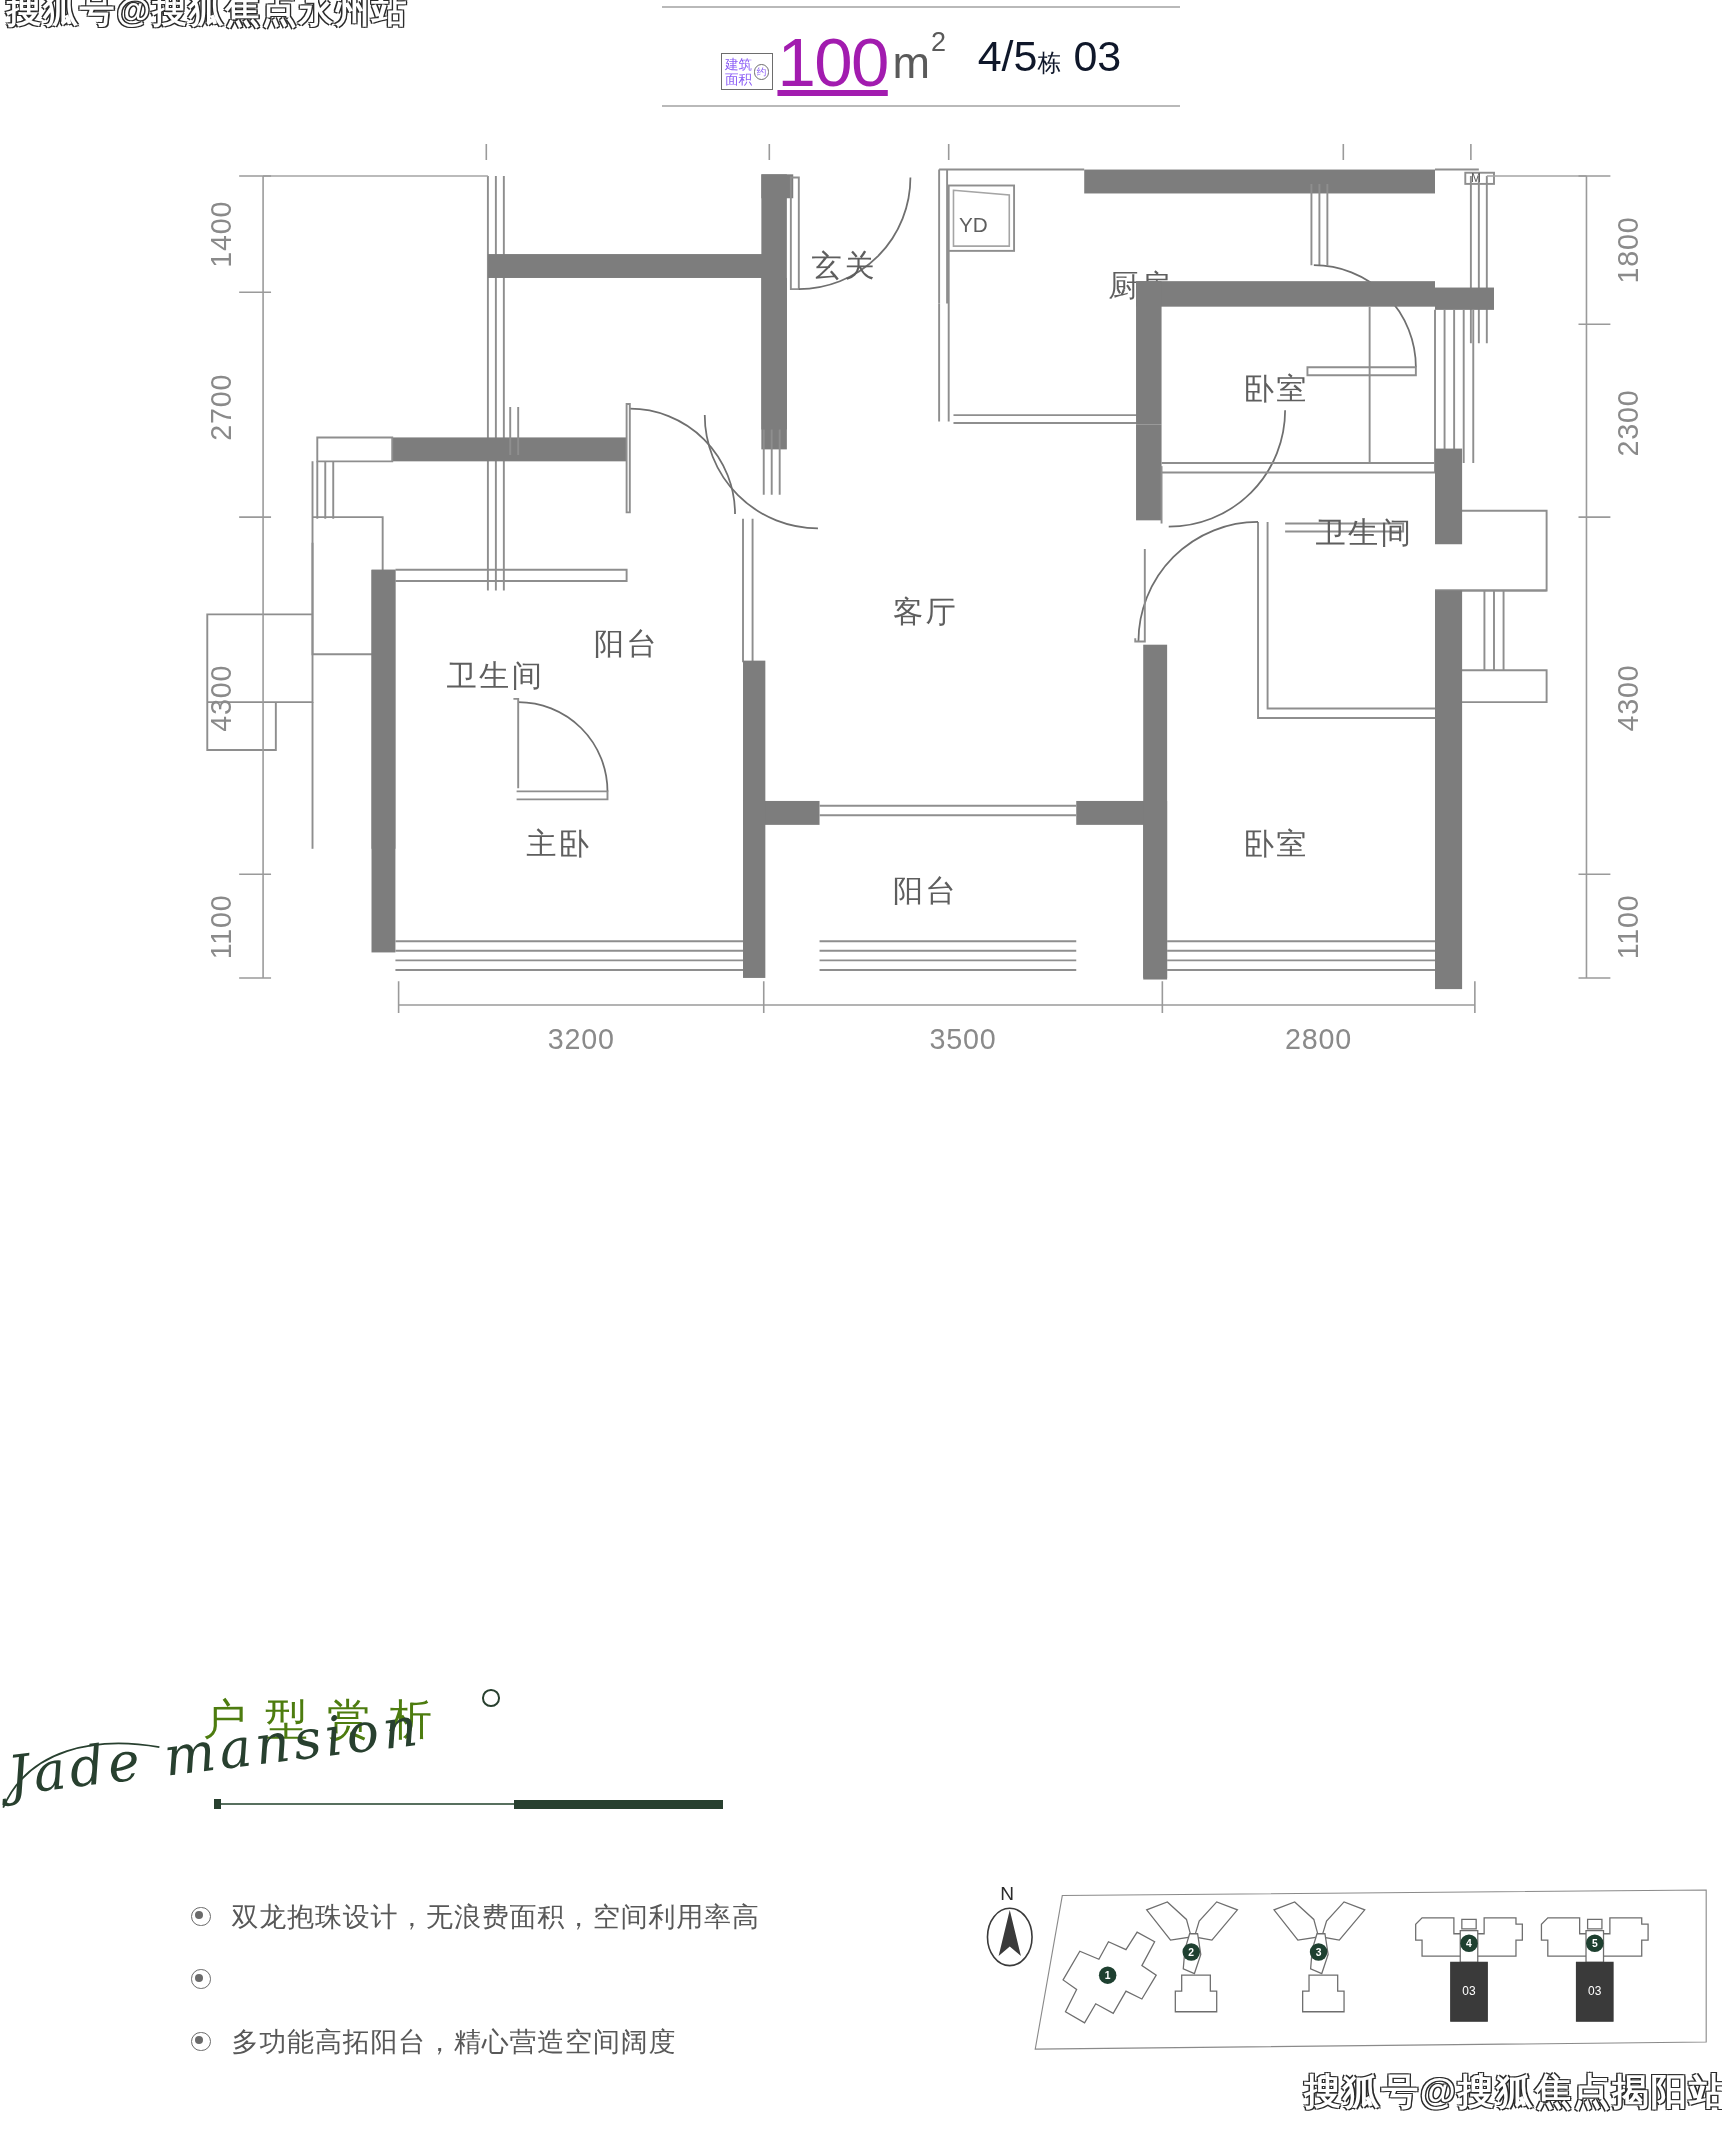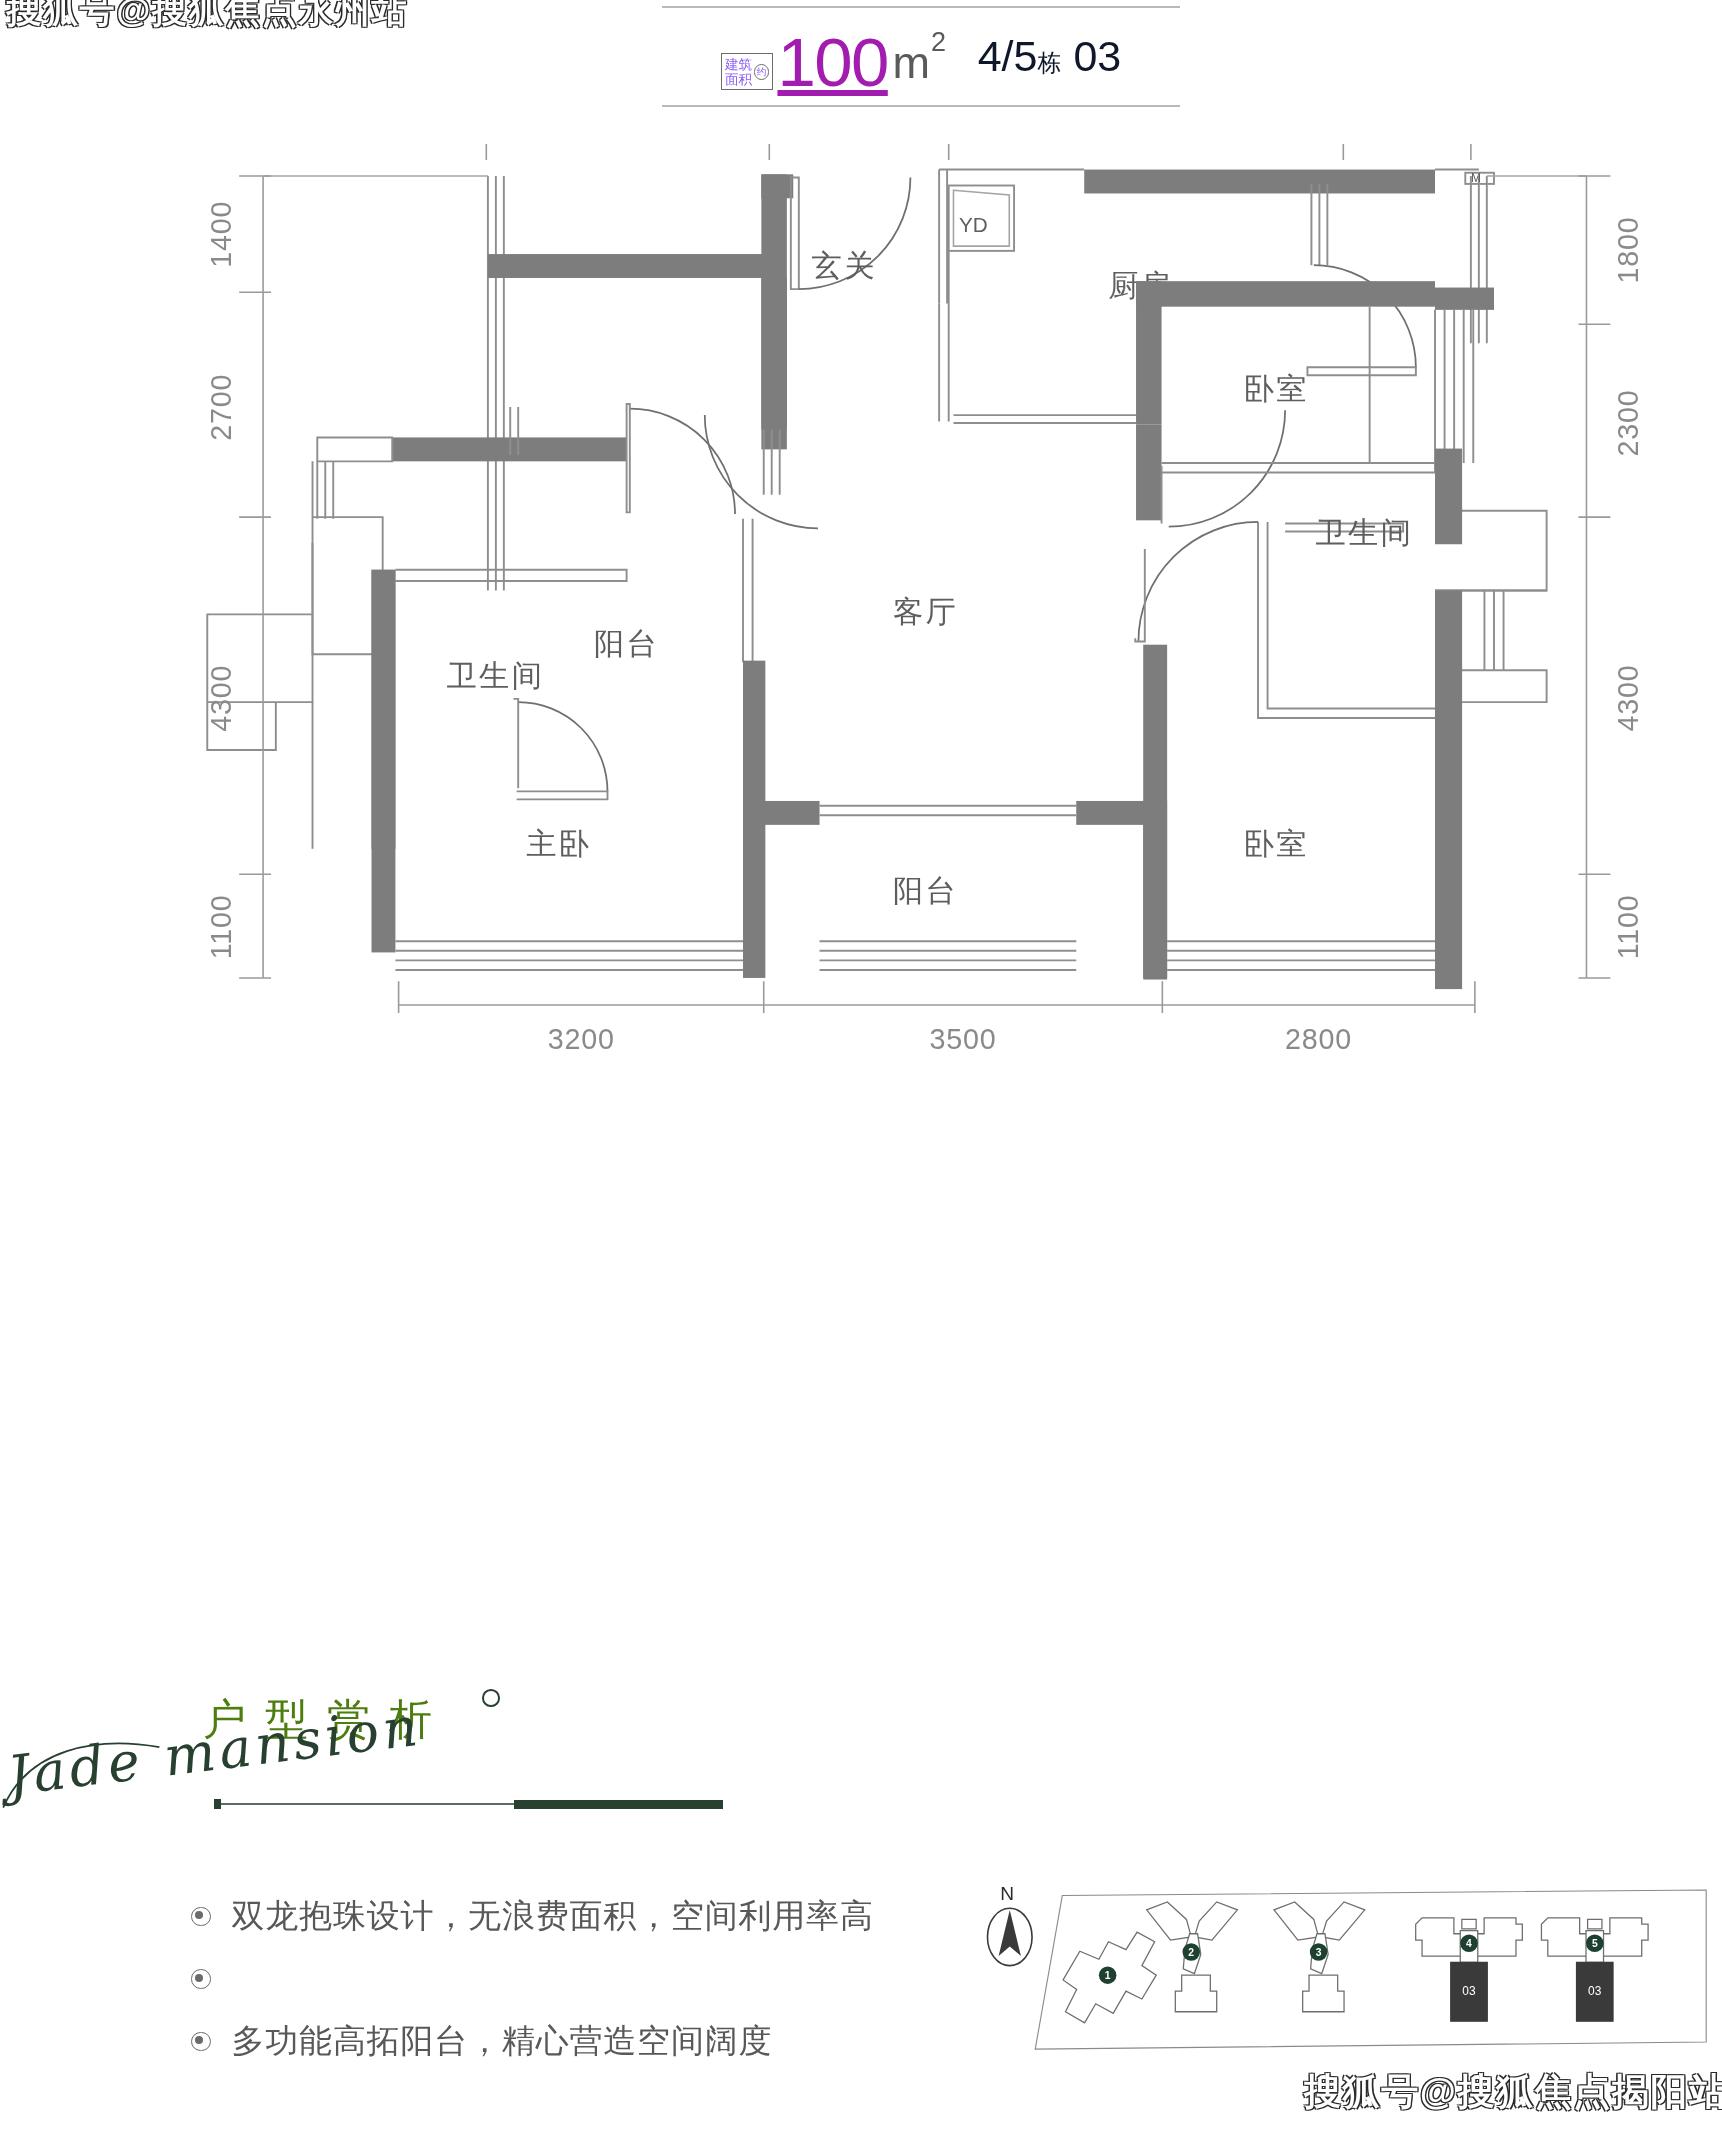--- a/index.html
+++ b/index.html
@@ -165,21 +165,21 @@
   }
   .feature-bullet::after {
     content: "";
     position: absolute;
     left: 3.2px; top: 3.2px;
     width: 8px; height: 8px;
     border-radius: 50%;
     background: #6b6b6b;
   }
   .feature-text {
-    font-size: 33px;
+    font-size: 27px;
     color: #585858;
     letter-spacing: 0.8px;
     white-space: nowrap;
     font-family: "DejaVu Sans", sans-serif;
   }
 
   
   #site-plan { left: 985px; top: 1886px; width: 738px; height: 195px; }
   #site-plan svg { display: block; }
 </style>

